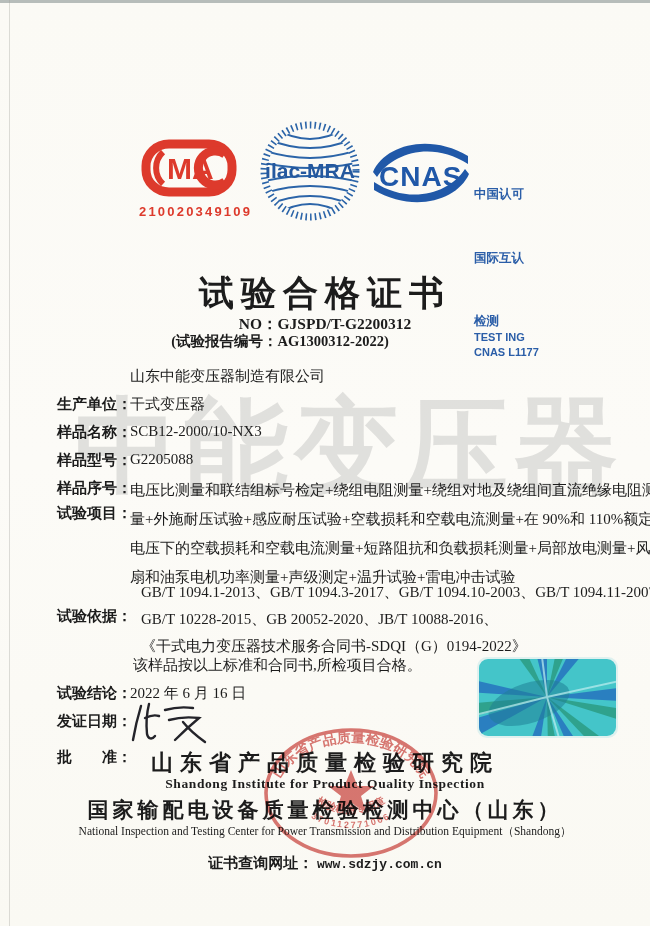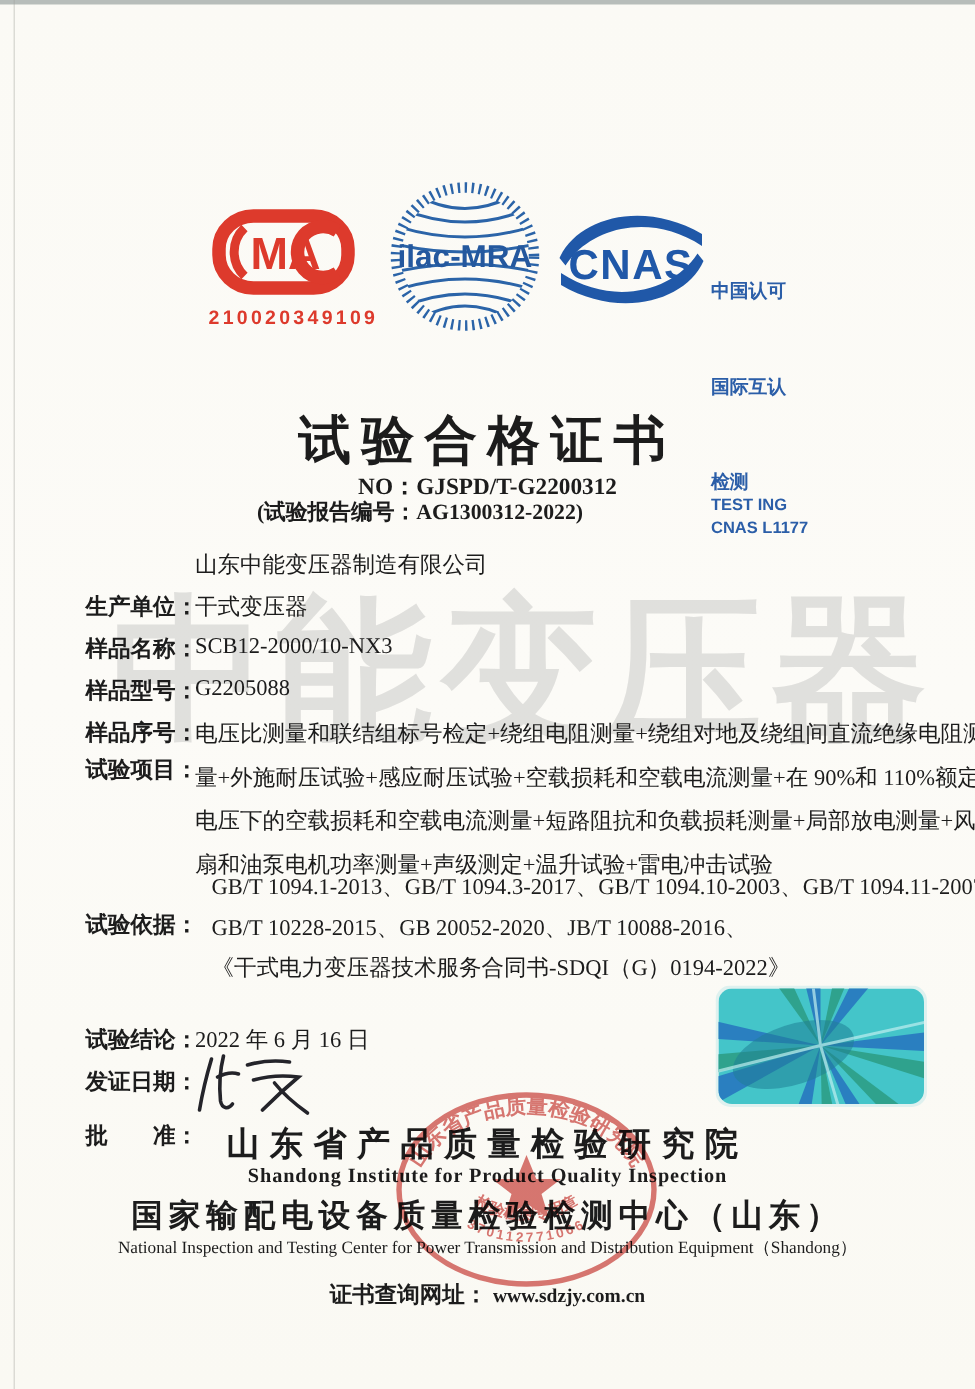--- a/index.html
+++ b/index.html
@@ -23,21 +23,21 @@
   .fvalue{position:absolute;left:130px;font-size:15px;white-space:nowrap;z-index:3;}
   .plines{position:absolute;z-index:3;}
   .plines div{white-space:nowrap;font-size:15px;}
   
   .f-center{left:0;width:650px;text-align:center;z-index:3;}
   .org-cn{top:748px;font-size:22px;font-weight:bold;letter-spacing:7px;}
   .org-en{top:776px;font-size:13.5px;font-weight:bold;letter-spacing:.6px;}
   .center-cn{top:796px;font-size:21px;font-weight:bold;letter-spacing:4px;}
   .center-en{top:824px;font-size:11.5px;font-weight:normal;}
   .query{top:854px;font-size:15px;font-weight:bold;}
-  .query .url{font-family:Liberation Serif, serif;font-size:13px;font-weight:bold;}
+  .query .url{font-family:Liberation Mono, monospace;font-size:13px;font-weight:bold;}
   
   .cnas-side{left:474px;top:139px;color:#2b5ea8;z-index:3;line-height:15.5px;
              font-family:"Liberation Sans",sans-serif;}
   .cnas-side .cn{font-size:12.5px;font-weight:bold;margin-top:48px;}
   .cnas-side .en{font-size:11px;font-weight:bold;}
   .cma-num{left:139px;top:204px;color:#dd3a2c;font-family:"Liberation Sans",sans-serif;
            font-size:13px;font-weight:bold;letter-spacing:2.2px;z-index:3;}
   .seal{mix-blend-mode:multiply;opacity:.85;z-index:4;}
 </style>
 </head>
@@ -116,20 +116,21 @@
   </div>
 
   <div class="flabel" style="top:579px">试验依据：</div>
   <div class="plines" style="left:141px;top:579px;line-height:27px">
     <div>GB/T 1094.1-2013、GB/T 1094.3-2017、GB/T 1094.10-2003、GB/T 1094.11-2007、</div>
     <div>GB/T 10228-2015、GB 20052-2020、JB/T 10088-2016、</div>
     <div>《干式电力变压器技术服务合同书-SDQI（G）0194-2022》</div>
   </div>
 
   <div class="flabel" style="top:656px">试验结论：</div>
+  <div class="fvalue" style="left:133px;top:656px">该样品按以上标准和合同书,所检项目合格。</div>
 
   <div class="flabel" style="top:684px">发证日期：</div>
   <div class="fvalue" style="top:684px">2022 年 6 月 16 日</div>
 
   <div class="flabel" style="top:720px">批　　准：</div>
 
   <svg class="abs" style="left:127px;top:694px;z-index:3" width="86" height="58" viewBox="0 0 86 58">
     <g fill="none" stroke="#24242a" stroke-width="2.4" stroke-linecap="round">
       <path d="M14,12 C11,22 8,34 6,46"></path>
       <path d="M22,10 C20,18 19,30 20,40 C21,45 25,46 28,42"></path>

